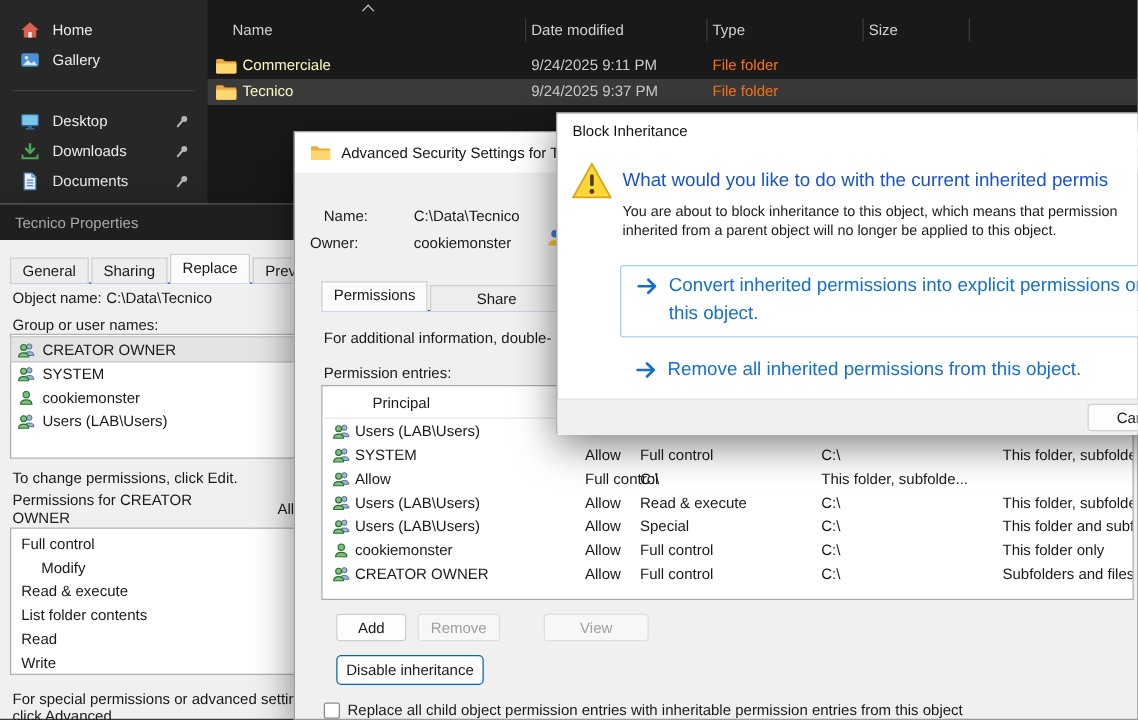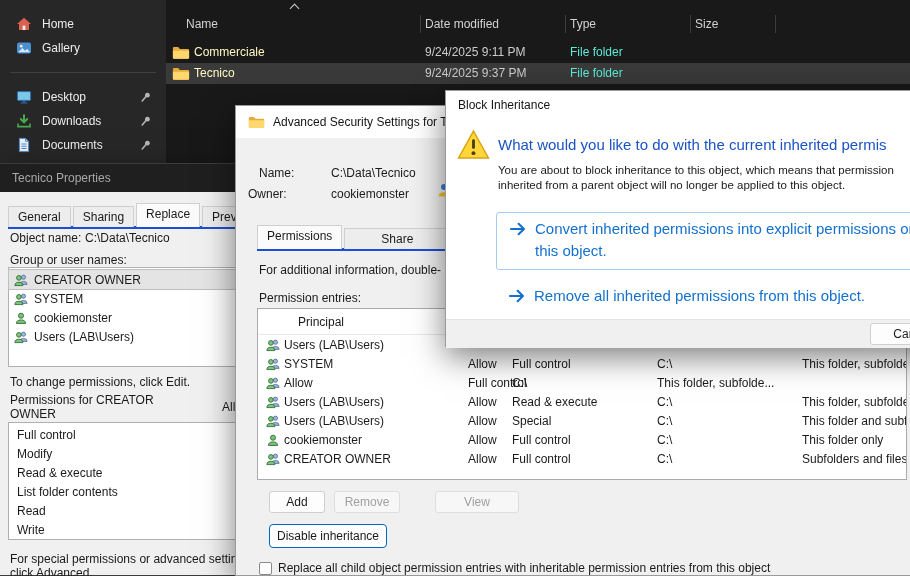--- a/index.html
+++ b/index.html
@@ -18,26 +18,26 @@
   .filehead { position: absolute; left: 166px; top: 12px; right: 0; height: 24px; font-size: 12px; color: #d2d2d2; }
   .filehead .h { position: absolute; top: 0; line-height: 24px; white-space: nowrap; }
   .colsep { position: absolute; top: 3px; width: 1px; height: 18px; background: #3c3c3c; }
   .sortchev { position: absolute; left: 125px; top: -7px; width: 7px; height: 7px; border-left: 1.5px solid #cfcfcf; border-top: 1.5px solid #cfcfcf; transform: rotate(45deg); }
 
   .filerow { position: absolute; left: 166px; right: 0; height: 21px; font-size: 12px; }
   .filerow.sel { background: #3a3a3a; }
   .filerow .ficon { position: absolute; left: 6px; top: 3px; }
   .filerow .fname { position: absolute; left: 28px; line-height: 21px; color: #fef9c3; white-space: nowrap; }
   .filerow .fdate { position: absolute; left: 259px; line-height: 21px; color: #cccccc; white-space: nowrap; }
-  .filerow .ftype { position: absolute; left: 404px; line-height: 21px; color: #5eead4; white-space: nowrap; }
+  .filerow .ftype { position: absolute; left: 404px; line-height: 21px; color: #f97316; white-space: nowrap; }
   .filerow .fsize { position: absolute; left: 529px; line-height: 21px; color: #cccccc; white-space: nowrap; }
 
   
   .dialog { position: absolute; box-shadow: 0 10px 30px rgba(0,0,0,.5); }
-  .tabstrip { position: absolute; display: flex; align-items: flex-end; border-bottom: 3px solid #1d4ed8; }
+  .tabstrip { position: absolute; display: flex; align-items: flex-end; border-bottom: 1px solid #1d4ed8; }
   .tab { font-size: 12px; line-height: 20px; height: 21px; padding: 0 9px; background: #ededed; border: 1px solid #cfcfcf; border-bottom: none; margin-right: 2px; position: relative; top: 1px; color: #1a1a1a; text-align: center; white-space: nowrap; }
   .tab.active { background: #fbfbfb; height: 24px; z-index: 2; }
   .listbox { position: absolute; background: #ffffff; border: 1px solid #b0b0b0; padding-top: 2px; }
   .li { height: 19px; display: flex; align-items: center; gap: 6px; padding-left: 5px; font-size: 12px; color: #1a1a1a; white-space: nowrap; }
   .li.sel { background: #e4e4e4; outline: 1px solid #bfbfbf; }
   .lbl { position: absolute; font-size: 12px; color: #1a1a1a; line-height: 14px; white-space: nowrap; }
   .btn { position: absolute; height: 22px; background: #fdfdfd; border: 1px solid #cfcfcf; border-radius: 3px; font-size: 12px; color: #1a1a1a; text-align: center; line-height: 20px; }
   .btn.disabled { color: #a0a0a0; background: #f7f7f7; border-color: #dedede; }
   .cbx { position: absolute; width: 13px; height: 13px; background: #fff; border: 1px solid #8a8a8a; border-radius: 2px; }
 
@@ -275,21 +275,21 @@
 
   <span class="lbl" style="left:10px; top:211px">To change permissions, click Edit.</span>
   <span class="lbl" style="left:10px; top:229px">Permissions for CREATOR</span>
   <span class="lbl" style="left:10px; top:243px">OWNER</span>
   <span class="lbl" style="left:222px; top:236px">Allow</span>
 
   <div class="listbox" style="left:8px; top:258px; width:358px; height:118px">
     <div class="li" style="padding-left:8px">
         <span>Full control</span>
       </div>
-    <div class="li" style="padding-left:8px">
+    <div class="li" style="padding-left:24px">
         <span>Modify</span>
       </div>
     <div class="li" style="padding-left:8px">
         <span>Read &amp; execute</span>
       </div>
     <div class="li" style="padding-left:8px">
         <span>List folder contents</span>
       </div>
     <div class="li" style="padding-left:8px">
         <span>Read</span>

